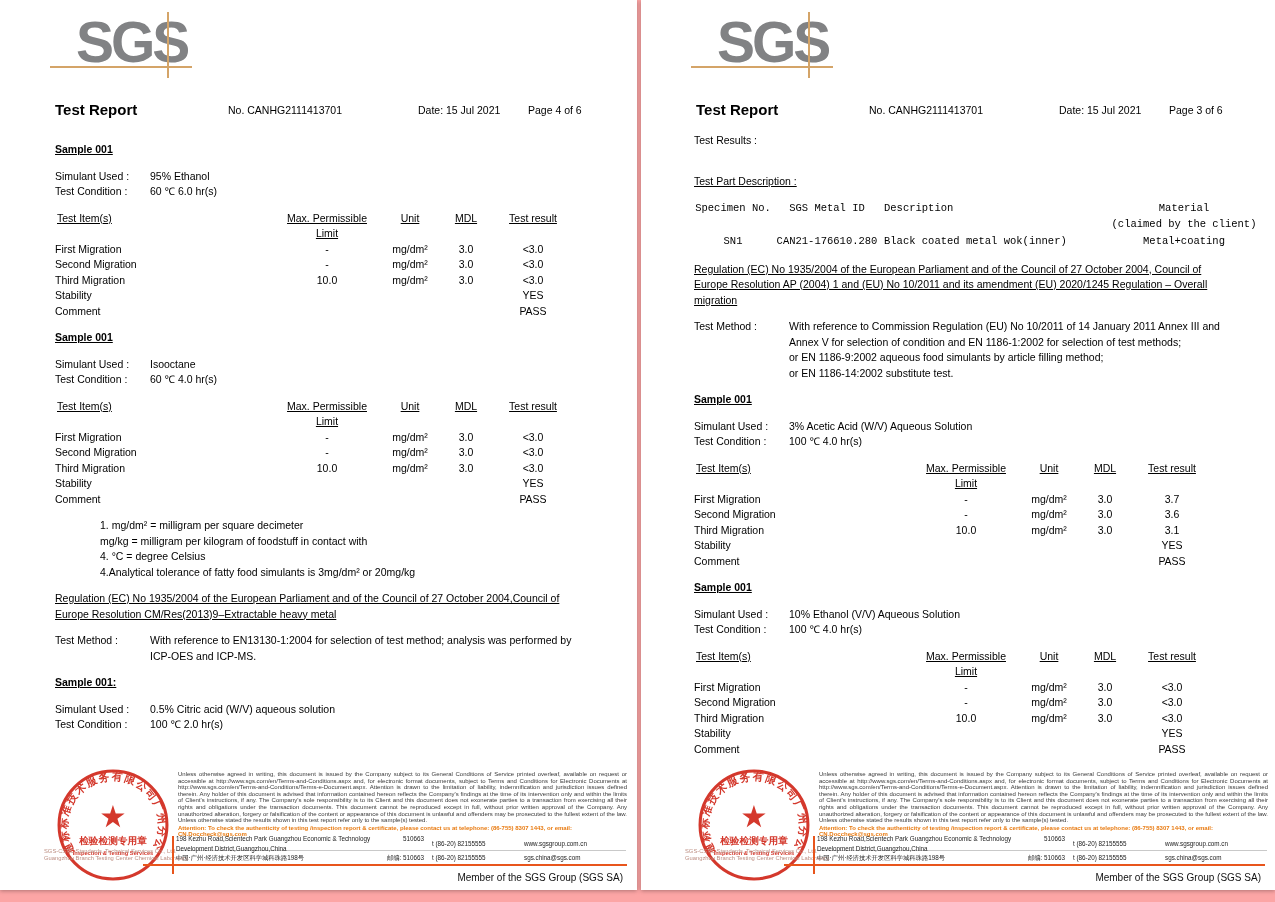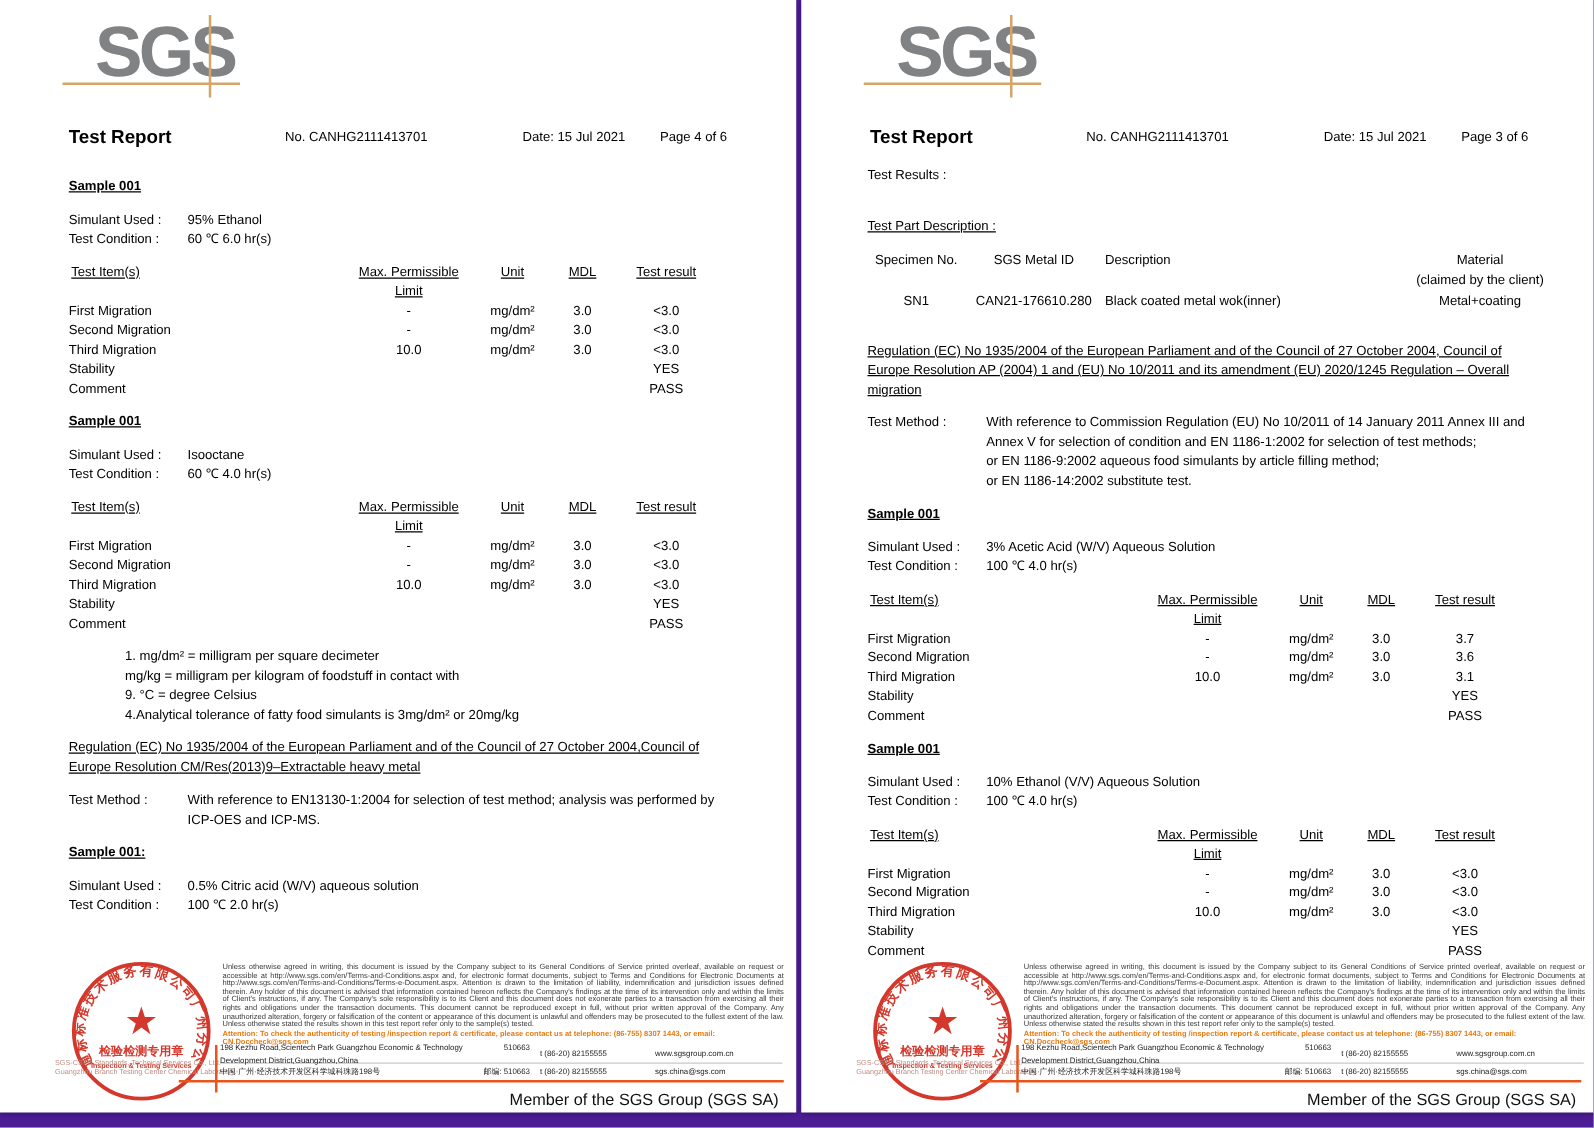--- a/index.html
+++ b/index.html
@@ -1,16 +1,16 @@
 <!DOCTYPE html>
 <html><head>
 <meta charset="utf-8">
 <style>
   html,body{margin:0;padding:0;background:#cfcfcf;font-family:"Liberation Sans",sans-serif;}
-  .stage{position:relative;width:1275px;height:902px;background:#4c1d95;overflow:hidden;}
+  .stage{position:relative;width:1275px;height:902px;background:#fca5a5;overflow:hidden;}
   .page{position:absolute;top:0;height:890px;background:#ffffff;box-shadow:0 1px 4px rgba(0,0,0,.3);}
   #page-0{left:0;width:637px;}
   #page-1{left:641px;width:634px;}
 
   
   .logo{position:absolute;top:10px;left:36px;width:170px;height:78px;}
   .logo-text{position:absolute;left:40px;top:4px;font-size:57px;line-height:57px;font-weight:bold;color:#818284;letter-spacing:-3px;}
   .logo-hline{position:absolute;left:14px;top:56px;width:142px;height:2px;background:#d4a468;}
   .logo-vline{position:absolute;left:131px;top:2px;width:2px;height:66px;background:#d4a468;}
 
@@ -34,21 +34,21 @@
   .kv-label{width:95px;flex:none;}
   .kv-value{white-space:pre-line;}
 
   .mig-table{width:520px;margin-bottom:11px;}
   .mig-row{display:grid;grid-template-columns:1fr 104px 62px 50px 84px;}
   .mig-cell{text-align:center;}
   .mig-cell.c0{text-align:left;}
   .mig-head .mig-cell span{display:block;text-decoration:underline;}
   .mig-head .c0 span{display:inline-block;padding-left:2px;}
 
-  .spec-table{width:570px;margin-bottom:24px;}
+  .spec-table{width:570px;margin-bottom:12px;font-family:Liberation Mono, monospace;}
   .spec-row{display:grid;grid-template-columns:78px 110px 1fr 160px;}
   .spec-cell{text-align:center;}
   .spec-cell.s2{text-align:left;padding-left:2px;}
   .spec-row.spec-data{margin-top:2px;}
 
   .notes{margin-bottom:11px;margin-top:6px;}
   .notes-line{margin-left:45px;}
 
   
   .footer{position:absolute;left:0;top:768px;right:0;height:122px;color:#333;}
@@ -58,21 +58,21 @@
   .disclaimer{font-size:6px;line-height:6.6px;text-align:justify;color:#3a3a3a;}
   .attention{font-size:6px;line-height:6.6px;font-weight:bold;color:#e87a10;margin-top:1px;}
   .v-tick{position:absolute;left:172px;top:68px;width:2px;height:38px;background:#e8551c;}
   .addr{position:absolute;left:176px;top:69px;width:450px;}
   .addr-row{display:flex;align-items:center;font-size:6.3px;line-height:10px;height:13px;color:#222;}
   .addr-row + .addr-row{border-top:1px solid #c9c9c9;}
   .a-addr{width:248px;display:flex;justify-content:space-between;padding-right:8px;flex:none;}
   .a-tel{width:92px;flex:none;}
   .a-link{flex:1;}
   .f-rule{position:absolute;left:143px;right:10px;top:96px;height:2px;background:#e8551c;}
-  .member{position:absolute;right:14px;top:104px;font-size:13px;color:#111;}
+  .member{position:absolute;right:14px;top:104px;font-size:10px;color:#111;}
 </style>
 </head>
 <body>
 
 <div class="stage">
 
   <div class="page" id="page-0">
     <div class="logo">
       <div class="logo-text">SGS</div>
       <div class="logo-hline"></div>
@@ -209,21 +209,21 @@
             <div class="mig-cell c0">Comment</div>
             <div class="mig-cell c1"></div>
             <div class="mig-cell c2"></div>
             <div class="mig-cell c3"></div>
             <div class="mig-cell c4">PASS</div>
           </div>
         </div>
         <div class="notes">
           <div class="notes-line">1. mg/dm² = milligram per square decimeter</div>
           <div class="notes-line">mg/kg = milligram per kilogram of foodstuff in contact with</div>
-          <div class="notes-line">9. °C = degree Celsius</div>
+          <div class="notes-line">4. °C = degree Celsius</div>
           <div class="notes-line">4.Analytical tolerance of fatty food simulants is 3mg/dm² or 20mg/kg</div>
         </div>
         <div class="regulation">Regulation (EC) No 1935/2004 of the European Parliament and of the Council of 27 October 2004,Council of
 Europe Resolution CM/Res(2013)9–Extractable heavy metal</div>
         <div class="kv">
           <div class="kv-row">
             <span class="kv-label">Test Method :</span>
             <span class="kv-value">With reference to EN13130-1:2004 for selection of test method; analysis was performed by
 ICP-OES and ICP-MS.</span>
           </div>

